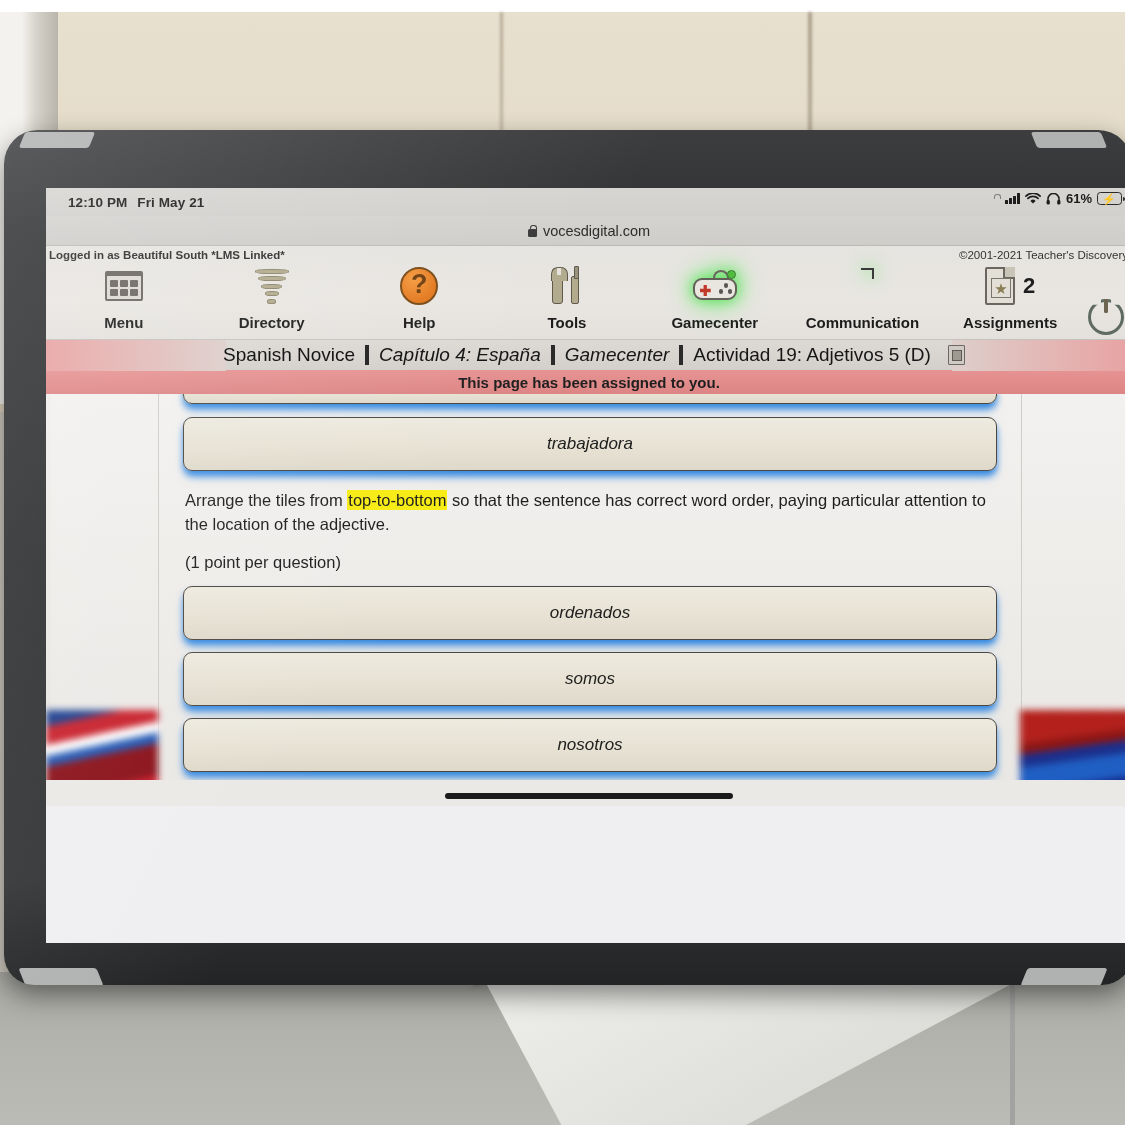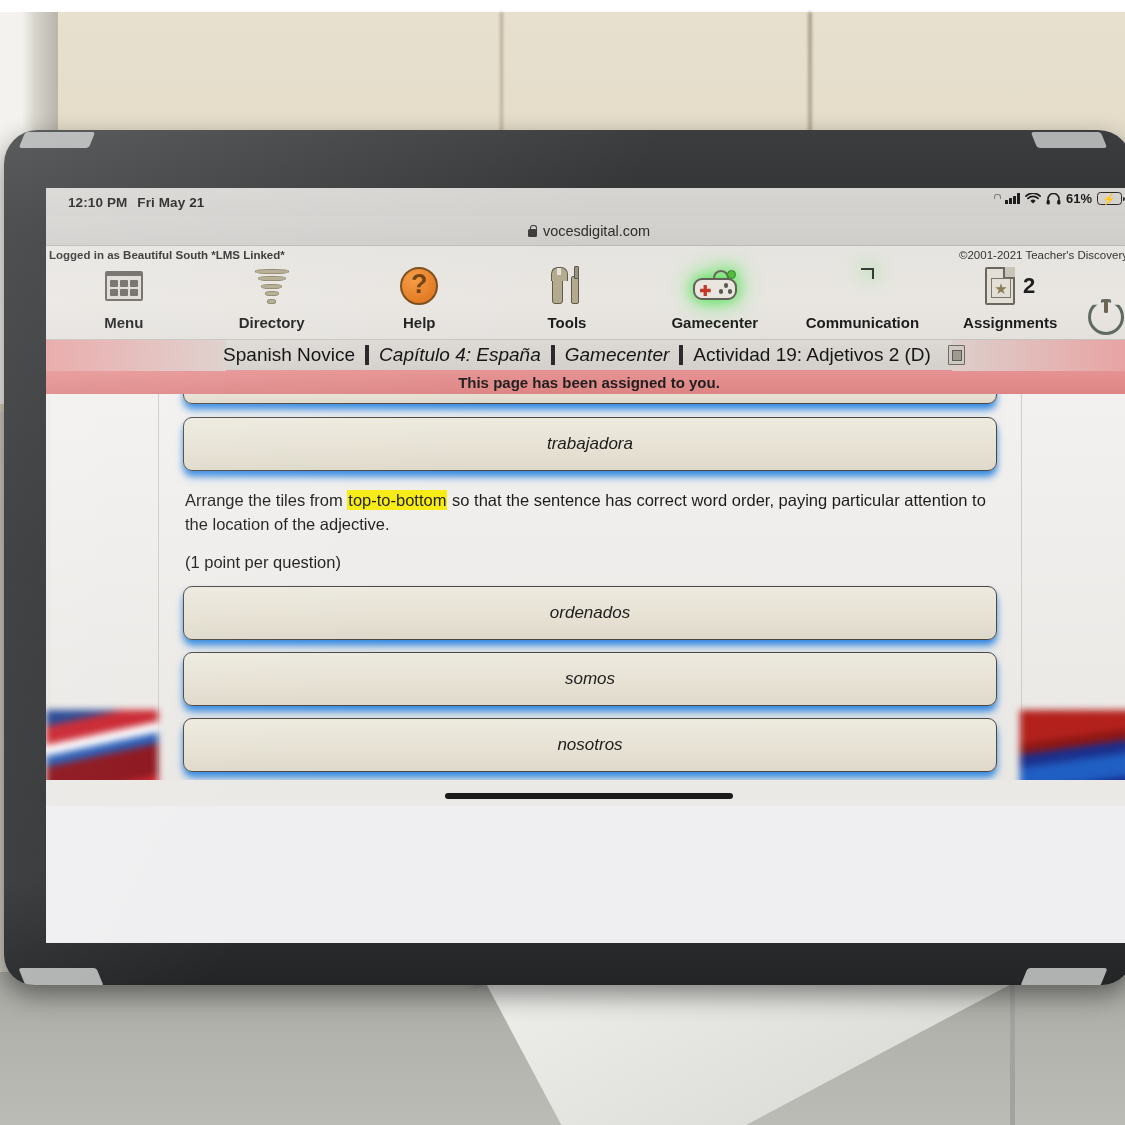--- a/index.html
+++ b/index.html
@@ -567,21 +567,21 @@
       <div class="crumbbar">
         <div class="edge-l"></div>
         <div class="edge-r"></div>
         <div class="crumbs">
           <span class="crumb">Spanish Novice</span>
           <span class="crumb-sep"></span>
           <span class="crumb ital">Capítulo 4: España</span>
           <span class="crumb-sep"></span>
           <span class="crumb ital">Gamecenter</span>
           <span class="crumb-sep"></span>
-          <span class="crumb">Actividad 19: Adjetivos 2 (D)</span>
+          <span class="crumb">Actividad 19: Adjetivos 5 (D)</span>
           <span class="crumb-doc-icon"></span>
         </div>
       </div>
 
       <div class="assigned-banner">This page has been assigned to you.</div>
 
       <div class="content-wrap">
         <div class="page-col"></div>
         <div class="side-rule l"></div>
         <div class="side-rule r"></div>

